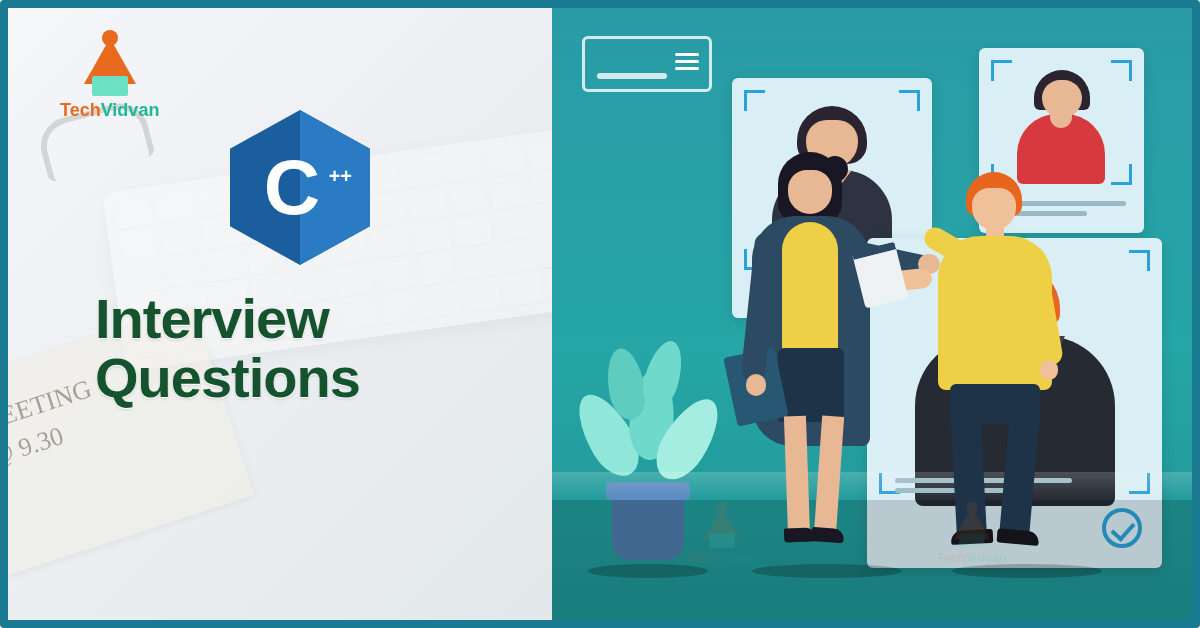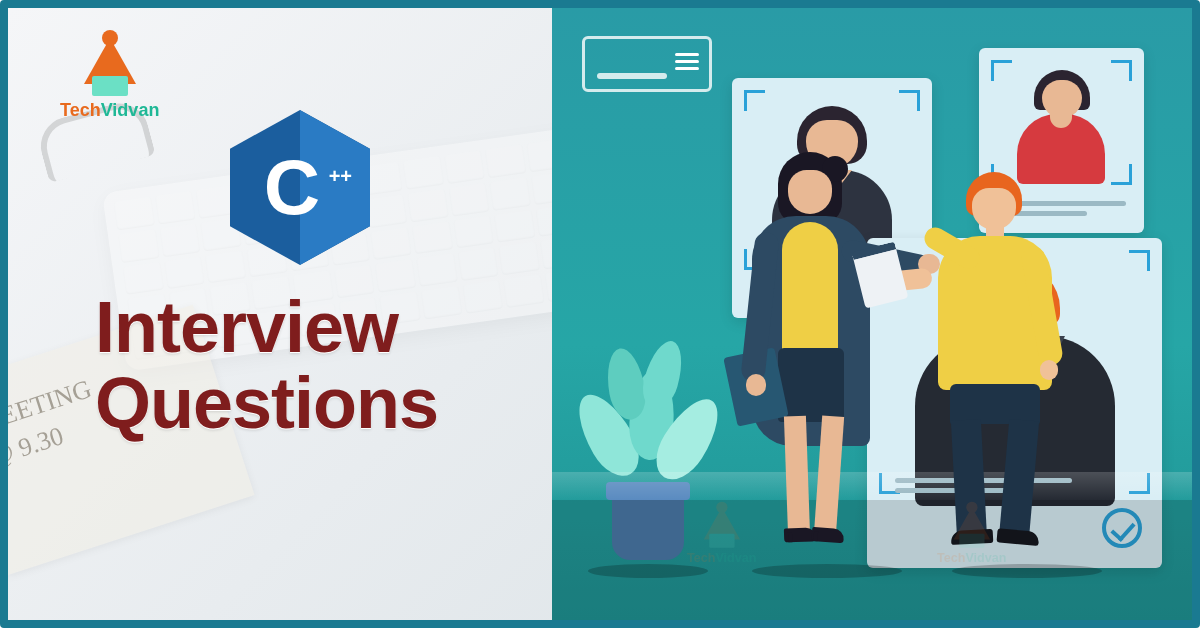--- a/index.html
+++ b/index.html
@@ -27,21 +27,21 @@
 .brand-text .t2 { color: #1fb896; }
 
 .watermark { position:absolute; opacity:.12; transform:scale(.7); }
 
 .cpp-logo { position: absolute; left: 230px; top: 110px; width: 140px; height: 155px; }
 .hex { width: 140px; height: 155px; background: #1b5e9e; clip-path: polygon(50% 0, 100% 25%, 100% 75%, 50% 100%, 0 75%, 0 25%); display:flex; align-items:center; justify-content:center; position:relative; }
 .hex::before { content:''; position:absolute; inset:0; clip-path: polygon(50% 0, 100% 25%, 100% 75%, 50% 100%, 50% 50%); background: #2a7bc4; }
 .hex .c { font-size: 78px; font-weight: 800; color:#fff; position: relative; z-index: 1; left: -8px; }
 .hex .plus { position:absolute; right:18px; top:58px; color:#fff; font-size:20px; font-weight:700; z-index:1; line-height: .8; }
 
-.title { position: absolute; left: 95px; top: 290px; font-size: 72px; font-weight: 700; color: #7f1d1d; line-height: 1.05; text-shadow: 0 1px 0 #fff, 0 2px 3px rgba(0,0,0,.12); letter-spacing: -1px; }
+.title { position: absolute; left: 95px; top: 290px; font-size: 56px; font-weight: 700; color: #14532d; line-height: 1.05; text-shadow: 0 1px 0 #fff, 0 2px 3px rgba(0,0,0,.12); letter-spacing: -1px; }
 
 .scene { position: absolute; right: 8px; top: 8px; bottom: 8px; width: 640px; background: linear-gradient(180deg, #299ba6 0%, #26a6a6 55%, #1f9393 100%); }
 .floor { position:absolute; left:0; right:0; bottom:0; height:120px; background: rgba(0,0,0,.15); }
 .floor::before { content:''; position:absolute; left:0; right:0; top:-28px; height:28px; background: linear-gradient(180deg, rgba(255,255,255,.18), rgba(255,255,255,0)); }
 .browser-bar { position:absolute; left:30px; top:28px; width:130px; height:56px; border:3px solid rgba(255,255,255,.8); border-radius:6px; }
 .browser-bar .burger { position:absolute; right:10px; top:10px; width:24px; }
 .browser-bar .burger span { display:block; height:3px; background:#fff; margin:4px 0; border-radius:2px; }
 .browser-bar .line { position:absolute; left:12px; bottom:10px; width:70px; height:6px; background:rgba(255,255,255,.8); border-radius:3px; }
 
 .profile-card { position:absolute; background:#d9eef5; border-radius:6px; box-shadow: 0 4px 14px rgba(0,0,0,.12); }

